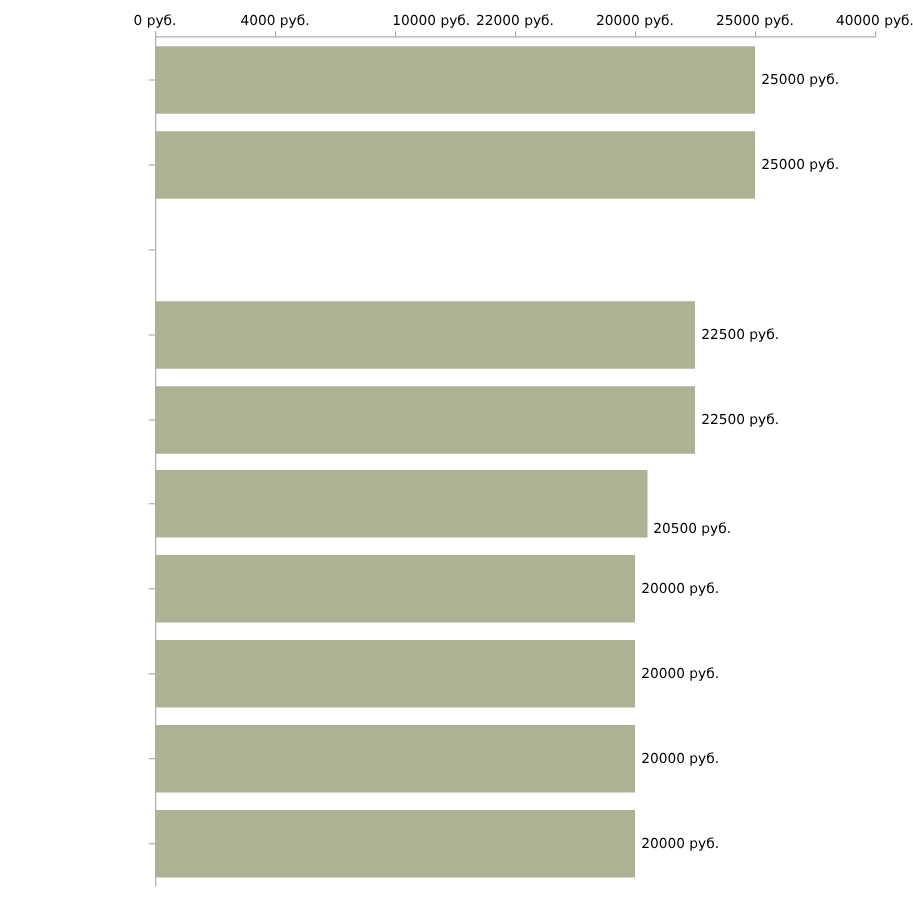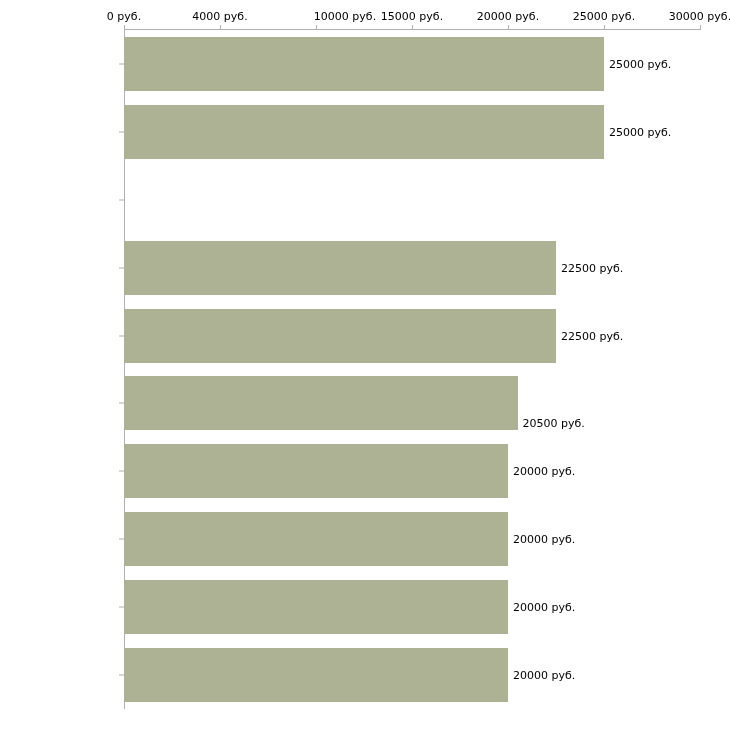--- a/index.html
+++ b/index.html
@@ -137,27 +137,27 @@
         <div class="bar-value" style="left: 384px; top: 27px;">20000 руб.</div>
       </div>
     </div>
   <div id="ticks-layer">
       <div class="xtick" style="left: 124px;">0 руб.</div>
       <div class="xtick-mark" style="left: 124px;"></div>
       <div class="xtick" style="left: 220px;">4000 руб.</div>
       <div class="xtick-mark" style="left: 220px;"></div>
       <div class="xtick" style="left: 317px; margin-left: 28px;">10000 руб.</div>
       <div class="xtick-mark" style="left: 316px;"></div>
-      <div class="xtick" style="left: 412px;">15000 руб.</div>
+      <div class="xtick" style="left: 412px;">22000 руб.</div>
       <div class="xtick-mark" style="left: 412px;"></div>
       <div class="xtick" style="left: 508px;">20000 руб.</div>
       <div class="xtick-mark" style="left: 508px;"></div>
       <div class="xtick" style="left: 604px;">25000 руб.</div>
       <div class="xtick-mark" style="left: 604px;"></div>
-      <div class="xtick" style="left: 700px;">30000 руб.</div>
+      <div class="xtick" style="left: 700px;">40000 руб.</div>
       <div class="xtick-mark" style="left: 700px;"></div>
     </div>
   <div id="labels-layer">
       <div class="cat-tick" style="top: 63.95px;"></div>
       <div class="cat-tick" style="top: 131.85px;"></div>
       <div class="cat-tick" style="top: 199.75px;"></div>
       <div class="cat-tick" style="top: 267.65px;"></div>
       <div class="cat-tick" style="top: 335.55px;"></div>
       <div class="cat-tick" style="top: 403.45px;"></div>
       <div class="cat-tick" style="top: 471.35px;"></div>

